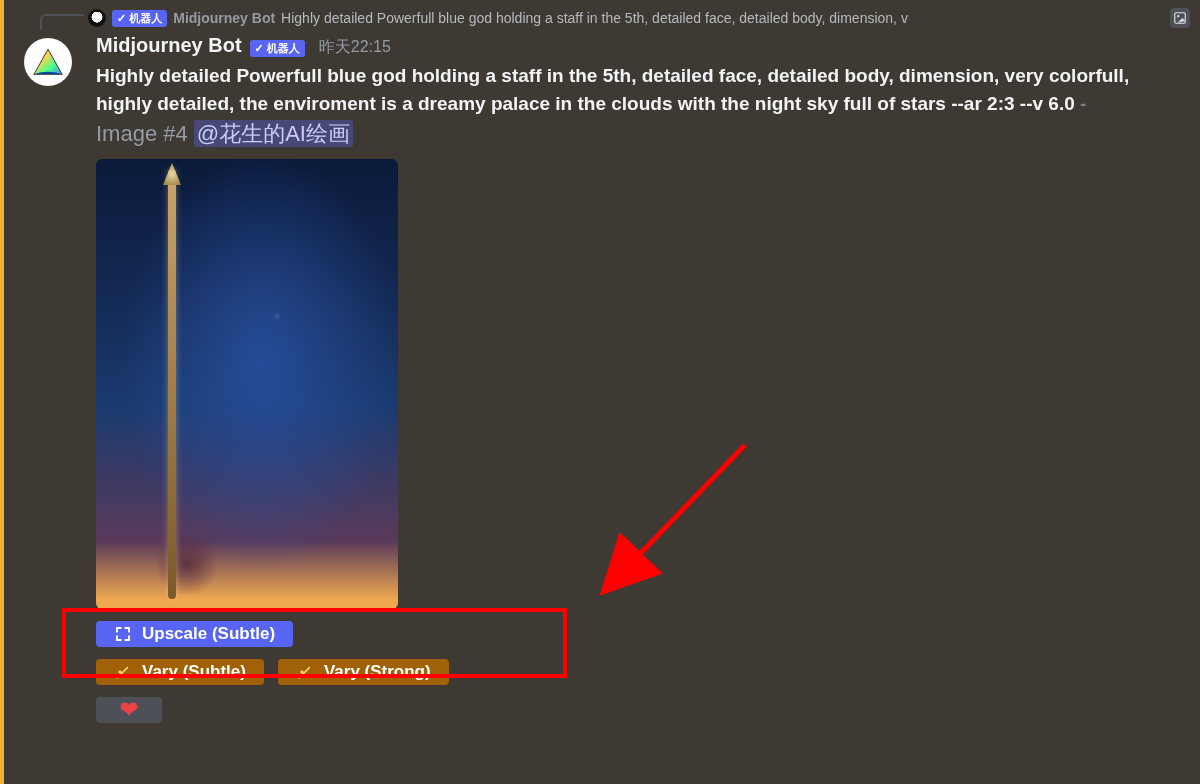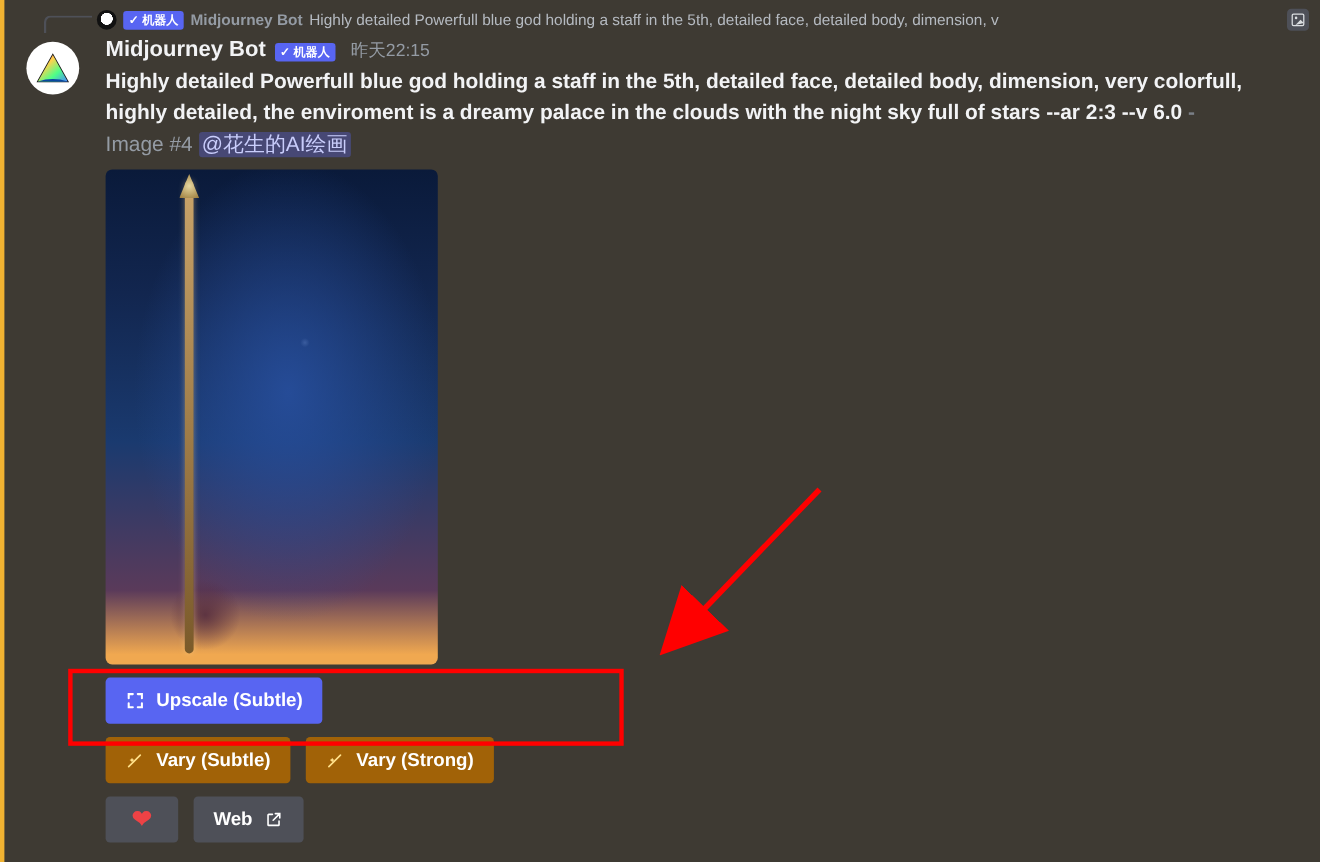--- a/index.html
+++ b/index.html
@@ -126,21 +126,21 @@
     font-size: 16px;
   }
   .prompt {
     font-size: 19px;
     font-weight: 700;
     color: #f2f3f5;
     line-height: 1.45;
   }
   .trail-dash { color: #7a7f87; font-weight: 700; }
   .meta-line {
-    font-size: 19px;
+    font-size: 22px;
     color: #949ba4;
     margin-top: 2px;
   }
   .mention {
     background: rgba(88,101,242,0.35);
     color: #c9cdfb;
     padding: 1px 3px;
     border-radius: 3px;
   }
 
@@ -176,21 +176,21 @@
   }
 
   
   .btn-rows { margin-top: 12px; display: flex; flex-direction: column; gap: 12px; }
   .btn-row { display: flex; gap: 14px; }
   .btn {
     display: inline-flex;
     align-items: center;
     gap: 10px;
     padding: 0 18px;
-    height: 42px;
+    height: 26px;
     border-radius: 4px;
     font-size: 17px;
     font-weight: 600;
     cursor: pointer;
     border: none;
     color: #fff;
   }
   .btn.primary { background: #5865f2; }
   .btn.success { background: #a16207; }
   .btn.grey    { background: #4e5058; }
@@ -300,28 +300,20 @@
               </svg>
           </span>
           <span>Vary (Strong)</span>
         </button>
       </div>
 
       <div class="btn-row">
         <button class="btn grey" style="width:66px;justify-content:center;">
           <span class="heart">❤</span>
         </button>
-        <button class="btn grey">
-          <span>Web</span>
-          <span class="ico">
-            <svg viewBox="0 0 24 24" width="16" height="16" fill="none" stroke="#fff" stroke-width="2.2" stroke-linecap="round">
-                <path d="M14 4h6v6M20 4l-9 9M19 14v5a1 1 0 0 1-1 1H5a1 1 0 0 1-1-1V6a1 1 0 0 1 1-1h5"></path>
-              </svg>
-          </span>
-        </button>
       </div>
     </div>
   </div>
 </div>
 
 <div class="annot-box" style="left:62px; top:608px; width:505px; height:70px;"></div>
 <svg class="annot-arrow" style="left:0; top:0; width:1200px; height:784px; position:absolute;">
   <defs>
     <marker id="ah" markerWidth="12" markerHeight="12" refX="9" refY="6" orient="auto">
       <path d="M0 0 L12 6 L0 12 Z" fill="#ff0000"></path>

